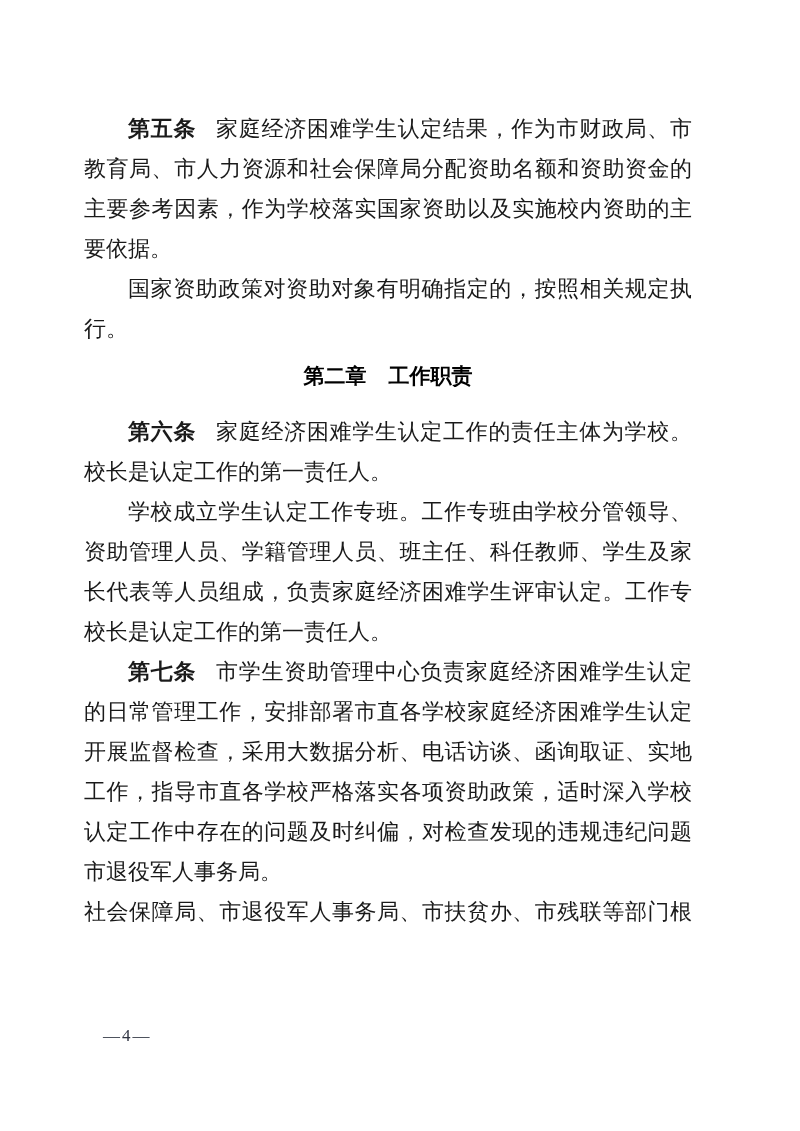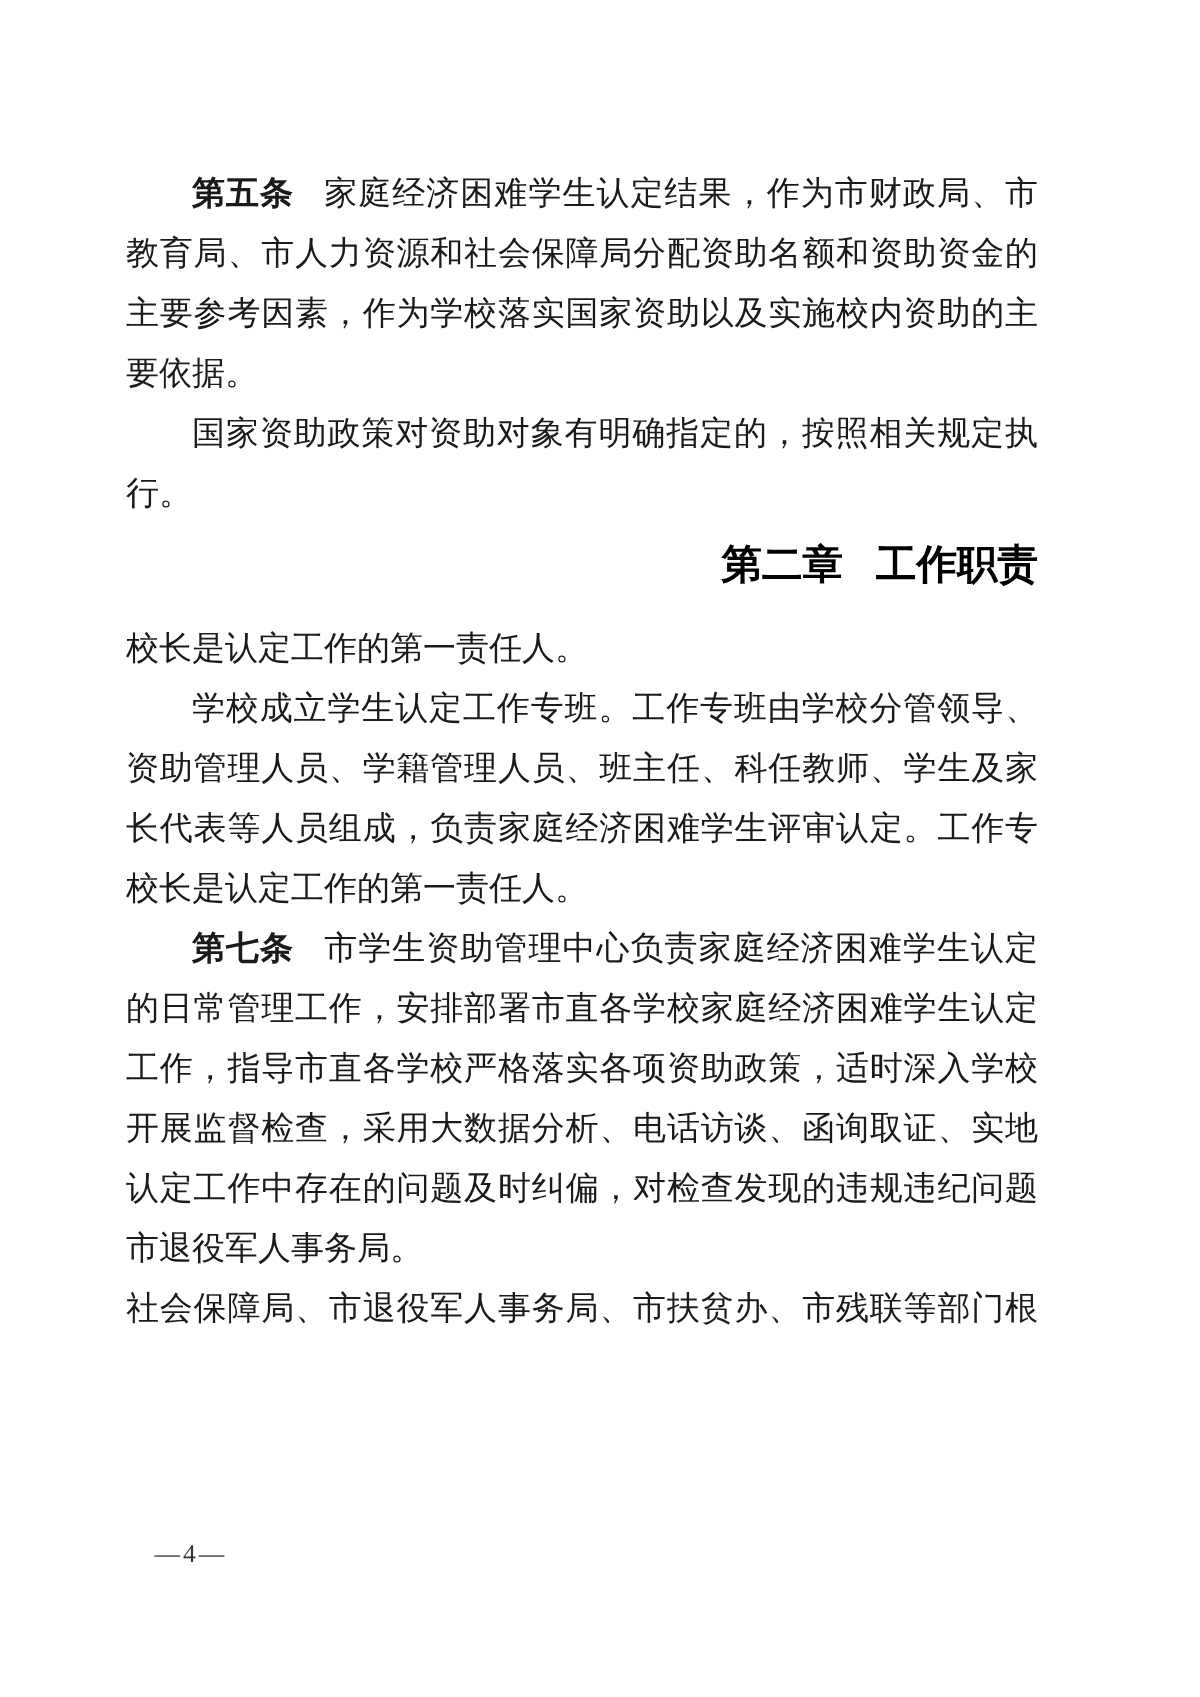--- a/index.html
+++ b/index.html
@@ -38,24 +38,24 @@
     text-indent: 44px;
   }
   .lead {
     font-weight: bold;
     margin-right: 20px;
   }
   .chapter {
     height: 40px;
     line-height: 40px;
     margin: 7px 0 16px 0;
-    text-align: right;
+    text-align: center;
     font-family: "Liberation Sans", "DejaVu Sans", sans-serif;
     font-weight: bold;
-    font-size: 27px;
+    font-size: 21px;
     color: #000000;
   }
   .chapter .chapter-title-text {
     margin-left: 22px;
   }
   .footer {
     position: absolute;
     left: 103px;
     top: 1026px;
     font-size: 17px;
@@ -78,35 +78,36 @@
     </div>
 
     <div>
       <div class="line fill first">国家资助政策对资助对象有明确指定的，按照相关规定执</div>
       <div class="line">行。</div>
     </div>
 
     <div class="chapter"><span class="chapter-label-text">第二章</span><span class="chapter-title-text">工作职责</span></div>
 
     <div>
+      <div class="line fill first"><span class="lead">第六条</span><span>家庭经济困难学生认定工作的责任主体为学校。</span></div>
       <div class="line">校长是认定工作的第一责任人。</div>
     </div>
 
     <div>
       <div class="line fill first">学校成立学生认定工作专班。工作专班由学校分管领导、</div>
       <div class="line fill">资助管理人员、学籍管理人员、班主任、科任教师、学生及家</div>
       <div class="line fill">长代表等人员组成，负责家庭经济困难学生评审认定。工作专</div>
       <div class="line">校长是认定工作的第一责任人。</div>
     </div>
 
     <div>
       <div class="line fill first"><span class="lead">第七条</span><span>市学生资助管理中心负责家庭经济困难学生认定</span></div>
       <div class="line fill">的日常管理工作，安排部署市直各学校家庭经济困难学生认定</div>
+      <div class="line fill">开展监督检查，采用大数据分析、电话访谈、函询取证、实地</div>
       <div class="line fill">工作，指导市直各学校严格落实各项资助政策，适时深入学校</div>
-      <div class="line fill">开展监督检查，采用大数据分析、电话访谈、函询取证、实地</div>
       <div class="line fill">认定工作中存在的问题及时纠偏，对检查发现的违规违纪问题</div>
       <div class="line">市退役军人事务局。</div>
     </div>
 
     <div>
       <div class="line fill">社会保障局、市退役军人事务局、市扶贫办、市残联等部门根</div>
     </div>
 
   </div>
 

